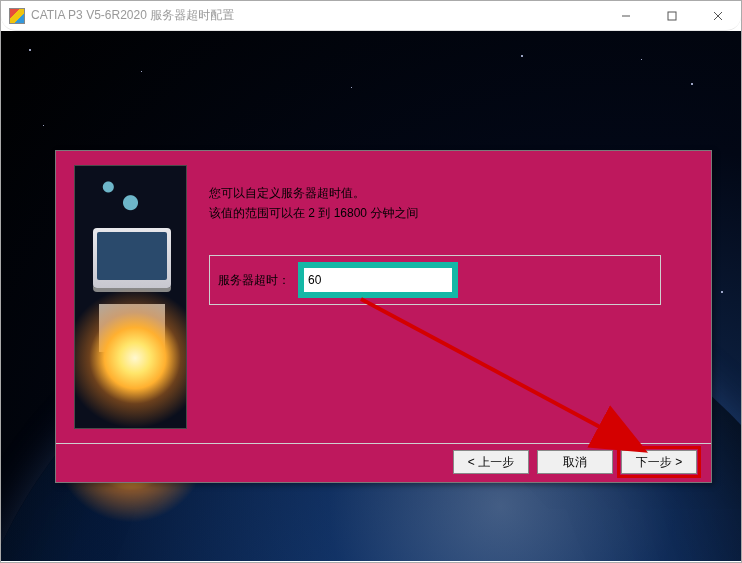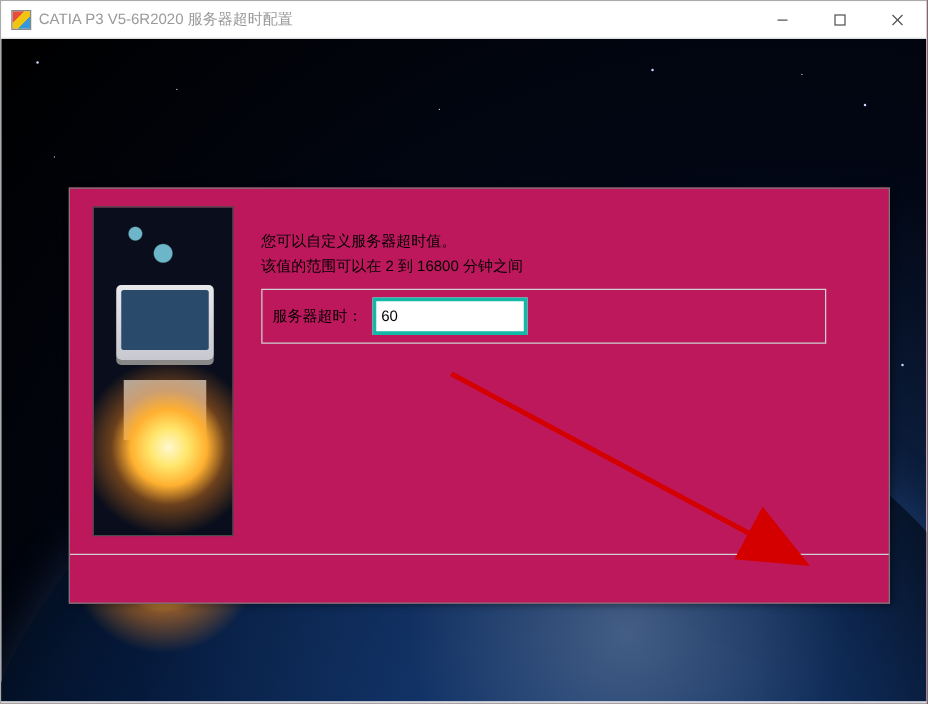--- a/index.html
+++ b/index.html
@@ -22,20 +22,21 @@
     border: 1px solid #aaa;
   }
   .titlebar {
     height: 30px;
     background: #fff;
     border-bottom: 1px solid #e5e5e5;
     display: flex;
     align-items: center;
     padding: 0 0 0 8px;
     color: #999;
+    border-radius: 15px;
   }
   .titlebar .app-icon {
     width: 16px; height: 16px;
     margin-right: 6px;
     background: linear-gradient(135deg,#e74c3c 0 33%,#f1c40f 33% 66%,#3498db 66% 100%);
     border: 1px solid #888;
     flex-shrink: 0;
   }
   .title-text { flex: 1; white-space: nowrap; }
   .win-controls { display: flex; height: 100%; }
@@ -132,36 +133,36 @@
     width: 180px; height: 180px;
     background: radial-gradient(circle, #fff8d0 0%, #ffe66b 12%, #ffb030 24%, rgba(255,140,30,0.4) 36%, rgba(255,120,20,0) 55%);
     border-radius: 50%;
   }
   .content-area {
     flex: 1;
     padding-top: 18px;
   }
   .desc-line { line-height: 20px; color: #000; }
   .field-row {
-    margin-top: 8px;
+    margin-top: 32px;
     display: flex;
     align-items: center;
     border: 1px solid #cfcfcf;
     padding: 6px 8px;
     width: 452px;
   }
   .field-label {
     width: 80px;
     flex-shrink: 0;
     color: #000;
   }
   .field-input {
-    width: 124px;
+    width: 160px;
     height: 22px;
-    border: 3px solid #14b8a6;
+    border: 6px solid #14b8a6;
     padding: 12px 4px;
     font-family: inherit;
     font-size: 12px;
     outline: none;
   }
   .dialog-sep {
     position: absolute;
     left: 0; right: 0; top: 292px;
     border: 0;
     border-top: 1px solid #cfcfcf;
@@ -248,20 +249,25 @@
         <div class="content-area">
           <div class="desc-line">您可以自定义服务器超时值。</div>
           <div class="desc-line">该值的范围可以在 2 到 16800 分钟之间</div>
           <div class="field-row">
             <span class="field-label">服务器超时：</span>
             <input class="field-input" type="text" value="60" style="">
           </div>
         </div>
       </div>
       <hr class="dialog-sep">
+      <div class="dialog-buttons">
+        <button class="btn">&lt; 上一步</button>
+        <button class="btn">取消</button>
+        <button class="btn next-highlight">下一步 &gt;</button>
+      </div>
     </div>
 
     <svg class="arrow" style="left:350px; top:258px; width:330px; height:180px;">
       <defs>
         <marker id="ah" markerWidth="14" markerHeight="12" refX="12" refY="6" orient="auto">
           <polygon points="0,0 14,6 0,12" fill="#d40000"></polygon>
         </marker>
       </defs>
       <line x1="10" y1="10" x2="290" y2="160" stroke="#d40000" stroke-width="4" marker-end="url(#ah)"></line>
     </svg>

